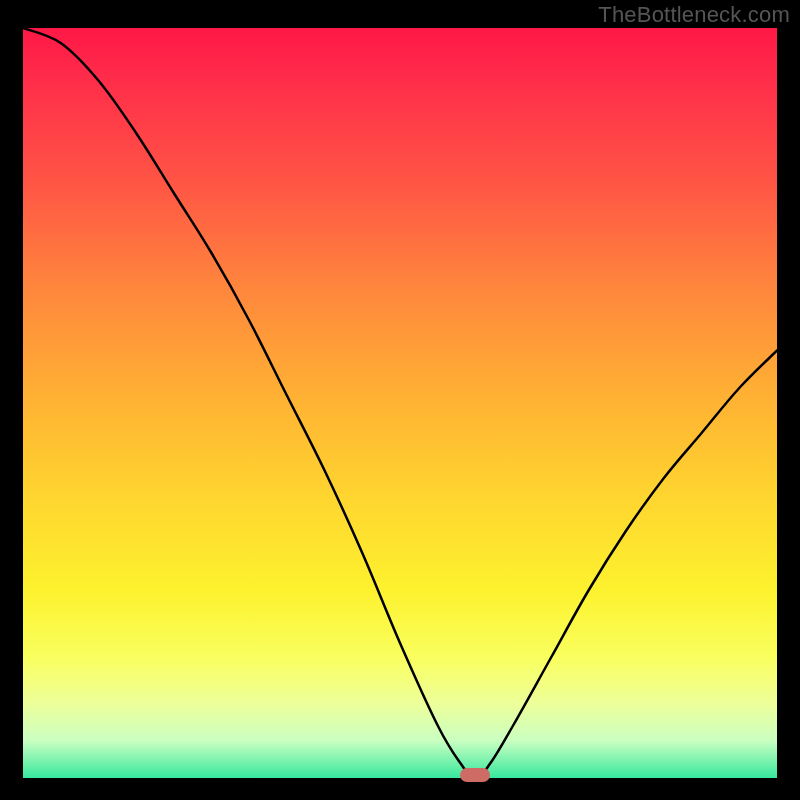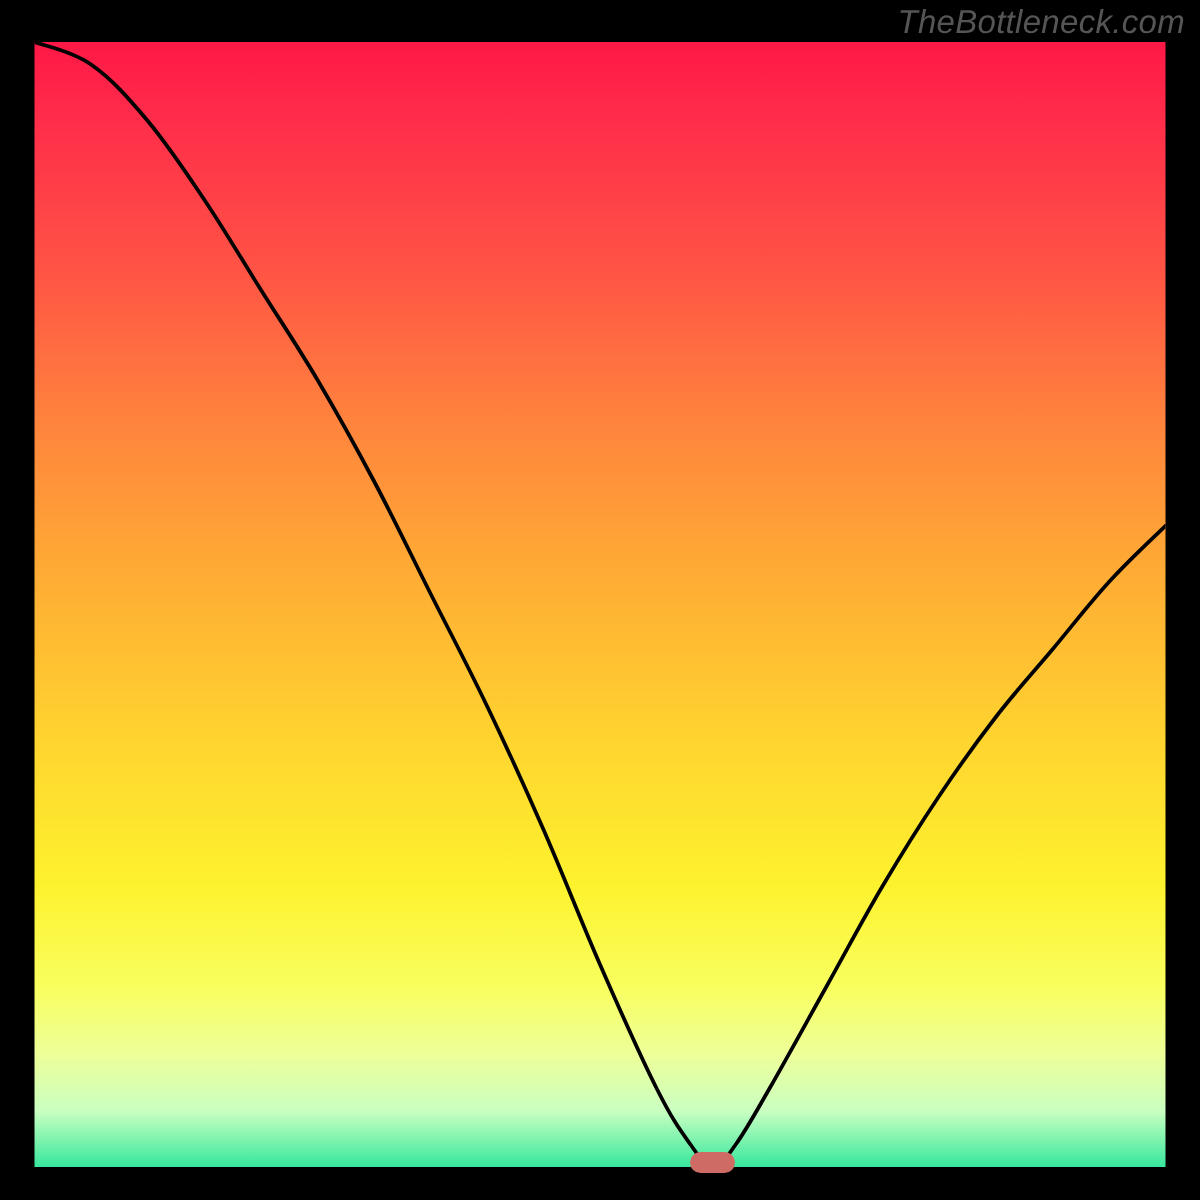--- a/index.html
+++ b/index.html
@@ -21,21 +21,20 @@
   }
   .watermark {
     position: absolute;
     top: 2px;
     right: 10px;
     color: #555;
     font-size: 22px;
     letter-spacing: 0.2px;
     font-weight: 400;
     z-index: 5;
-    font-style: italic;
   }
   .plot {
     position: absolute;
     left: 23px;
     top: 28px;
     width: 754px;
     height: 750px;
   }
   .bg-gradient {
     position: absolute;

